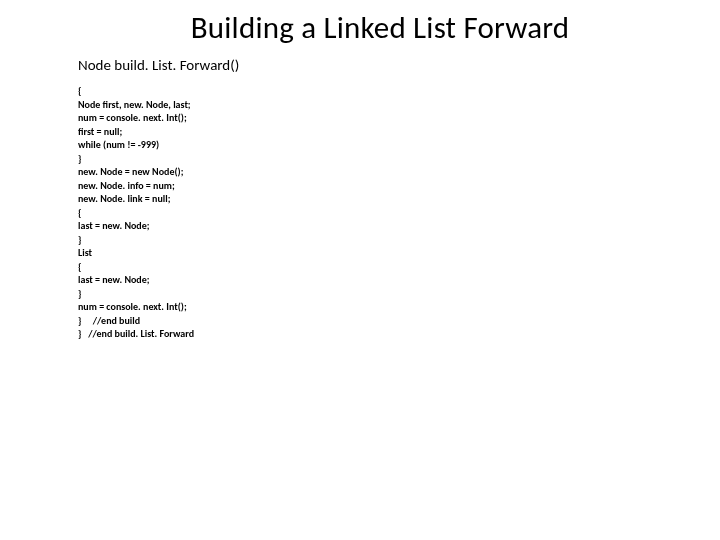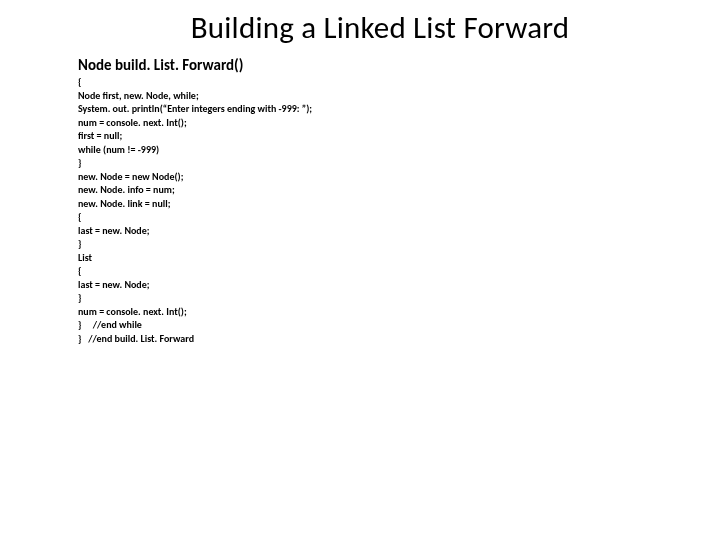--- a/index.html
+++ b/index.html
@@ -24,53 +24,52 @@
       padding-right: 30px;
       margin-bottom: 10px;
       letter-spacing: 0.2px;
     }
     .content {
       padding-left: 78px;
     }
     .signature {
       font-size: 15px;
       color: #000;
-      margin-bottom: 1px;
-      font-weight: 700;
+      margin-bottom: 10px;
+      font-weight: 400;
     }
     .code-line {
       font-size: 10px;
       line-height: 1.35;
       color: #000;
       font-weight: 700;
       white-space: pre;
       font-family: Calibri, Arial, sans-serif;
     }
   </style>
 </head>
 <body>
 
 <div class="slide">
   <div class="title">Building a Linked List Forward</div>
   <div class="content">
     <div class="signature">Node build. List. Forward()</div>
     <div class="code-line">{</div>
-    <div class="code-line">Node first, new. Node, while;</div>
-    <div class="code-line">System. out. println(“Enter integers ending with -999: ”);</div>
+    <div class="code-line">Node first, new. Node, last;</div>
     <div class="code-line">num = console. next. Int();</div>
     <div class="code-line">first = null;</div>
     <div class="code-line">while (num != -999)</div>
     <div class="code-line">}</div>
     <div class="code-line">new. Node = new Node();</div>
     <div class="code-line">new. Node. info = num;</div>
     <div class="code-line">new. Node. link = null;</div>
     <div class="code-line">{</div>
     <div class="code-line">last = new. Node;</div>
     <div class="code-line">}</div>
     <div class="code-line">List</div>
     <div class="code-line">{</div>
     <div class="code-line">last = new. Node;</div>
     <div class="code-line">}</div>
     <div class="code-line">num = console. next. Int();</div>
-    <div class="code-line">}     //end while</div>
+    <div class="code-line">}     //end build</div>
     <div class="code-line">}   //end build. List. Forward</div>
   </div>
 </div>
 
 </body></html>

